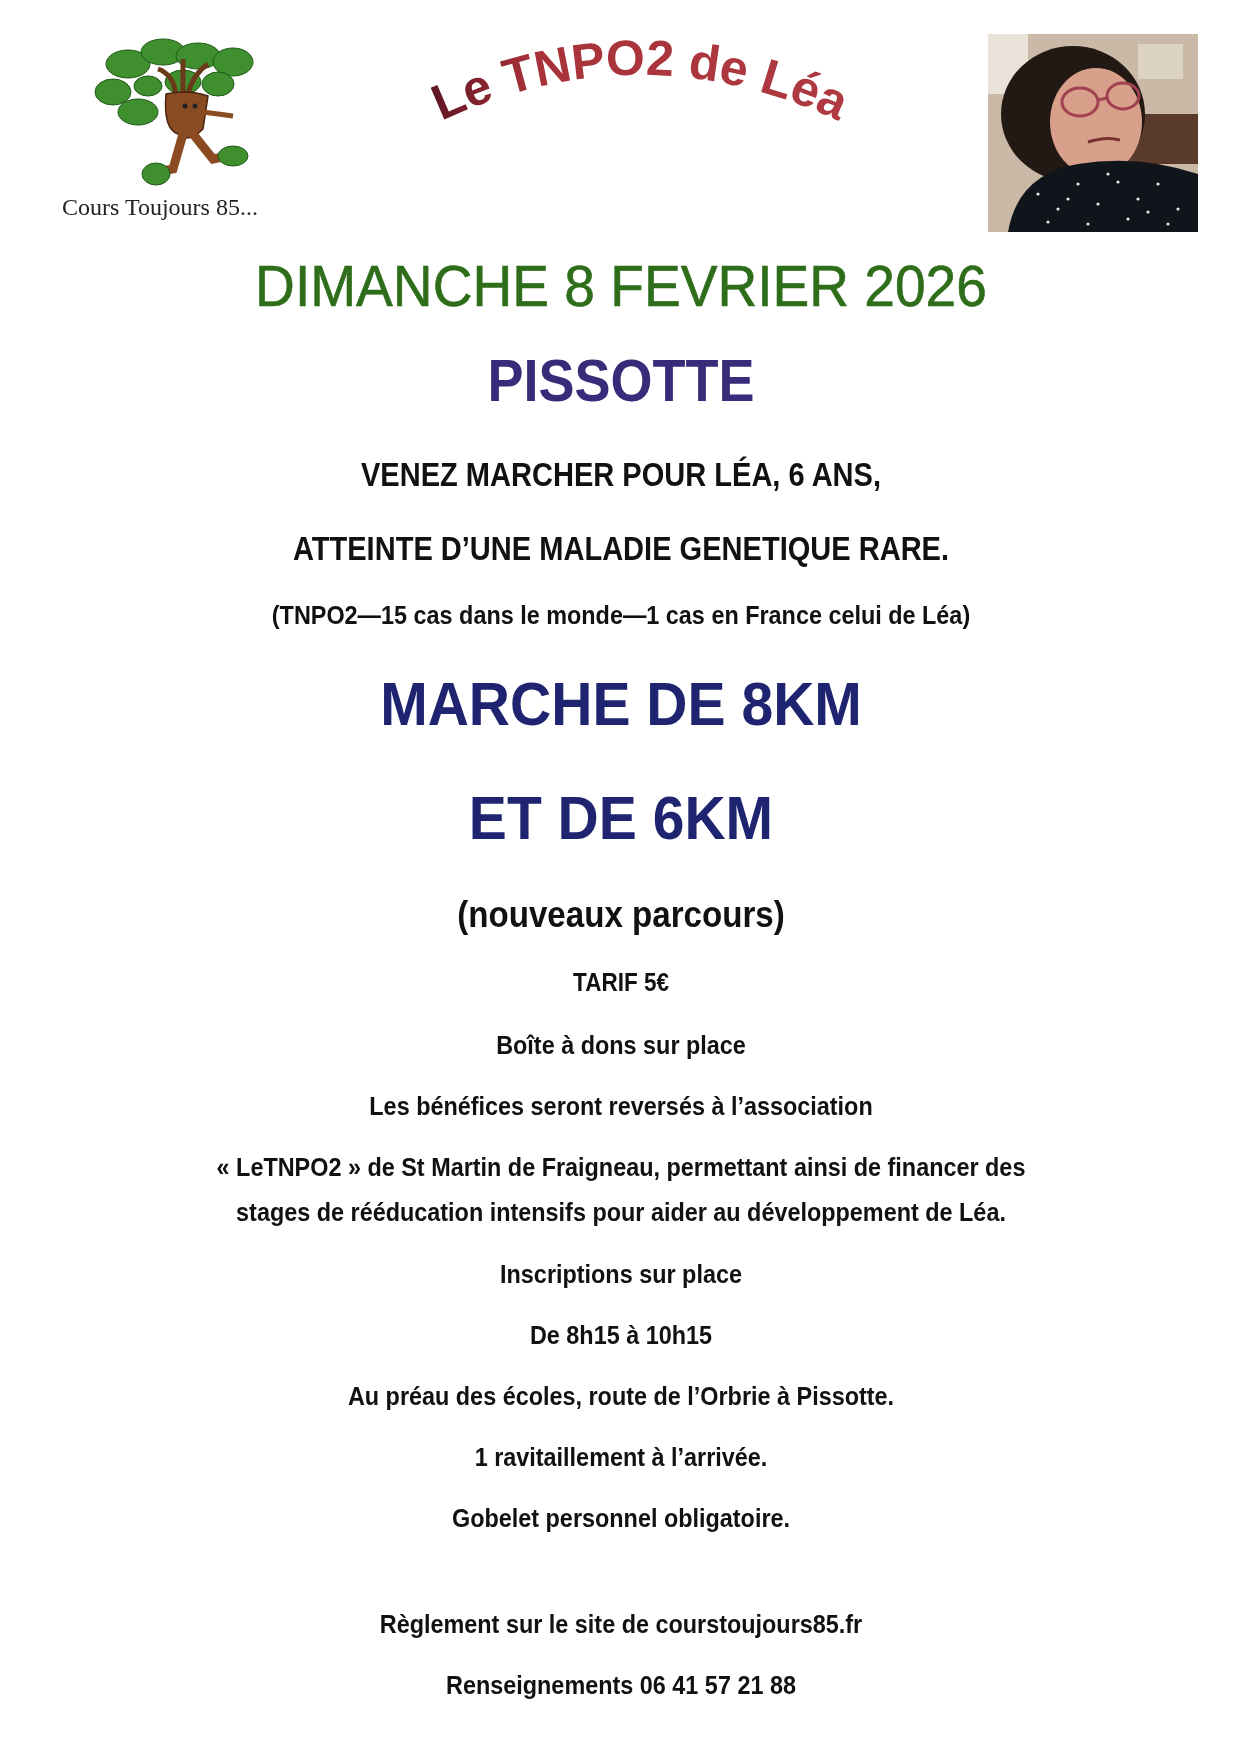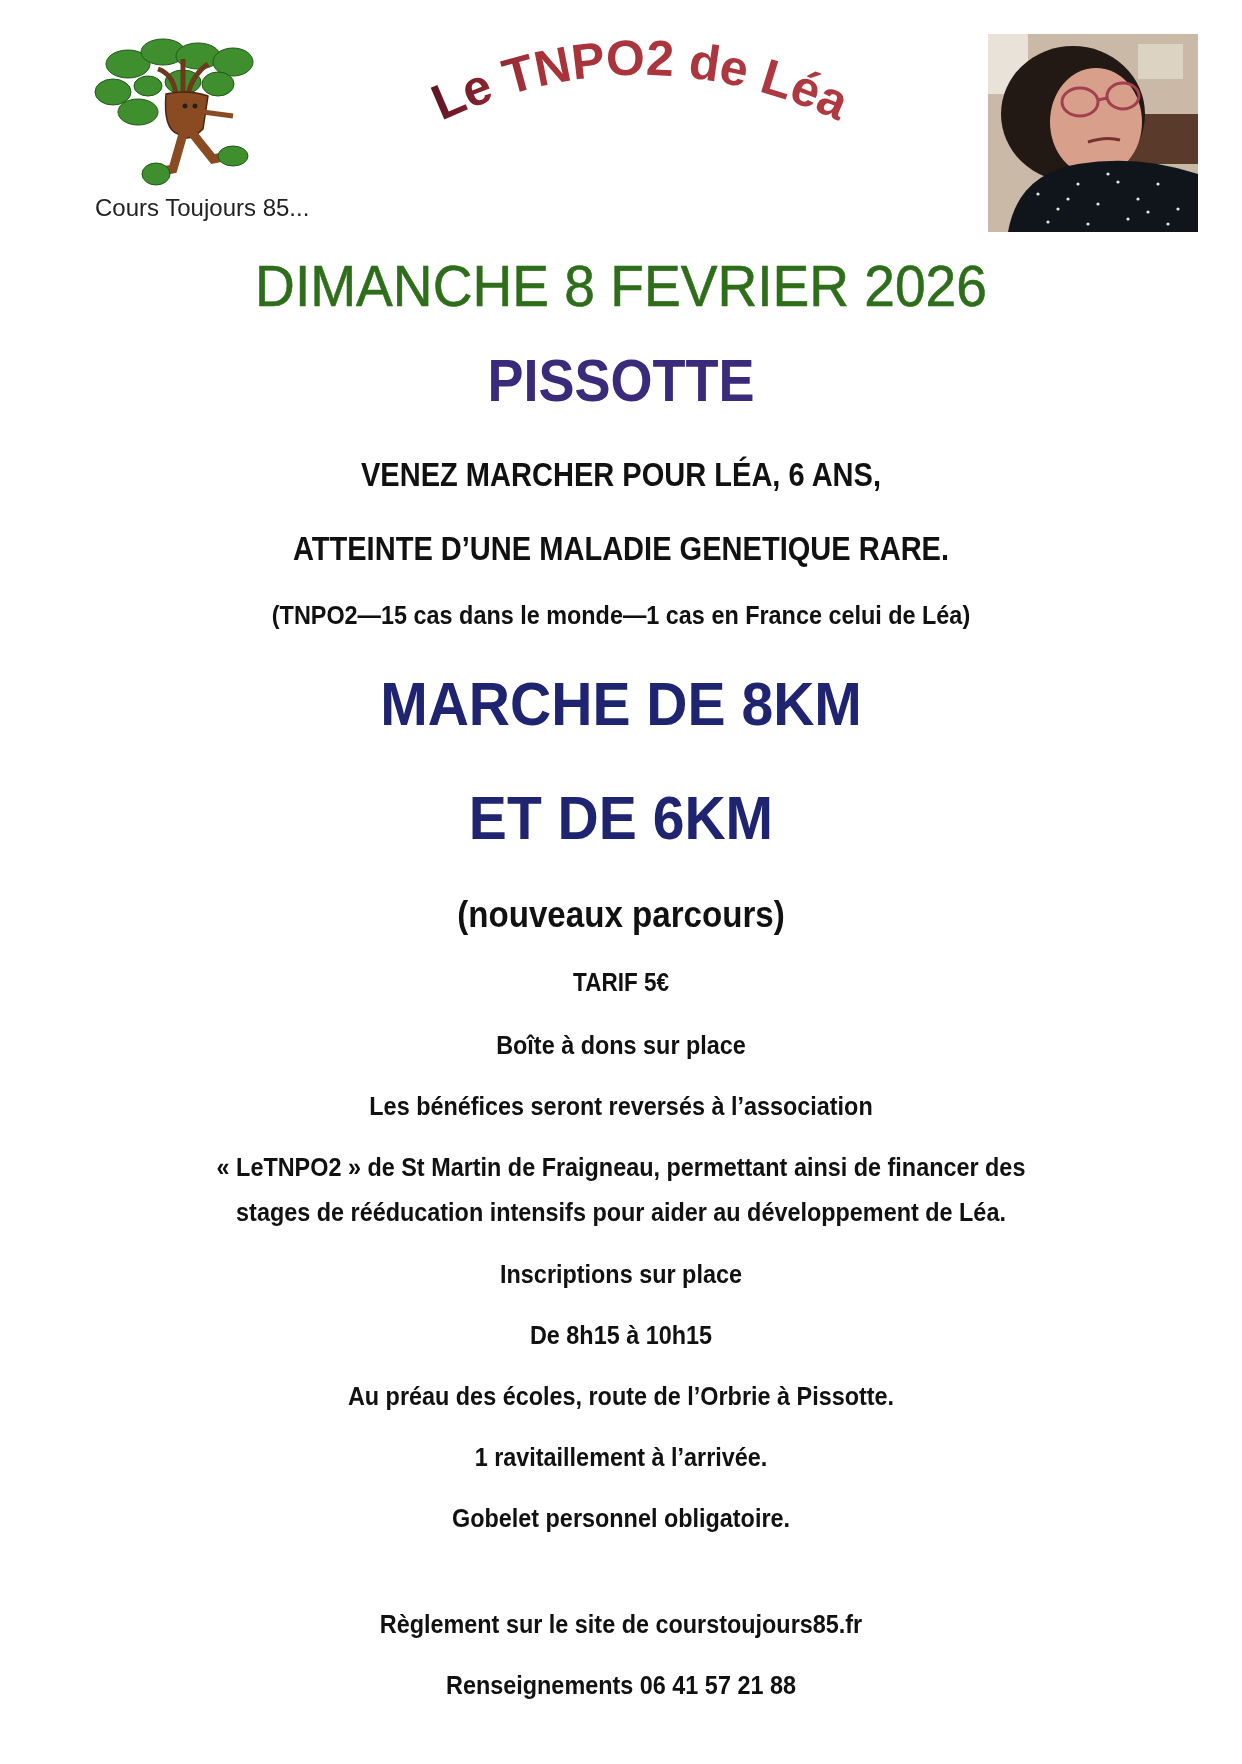--- a/index.html
+++ b/index.html
@@ -29,25 +29,24 @@
       left: 58px;
       top: 34px;
       width: 250px;
       height: 200px;
     }
     .logo svg { position: absolute; left: 30px; top: 0; }
     .logo-caption {
       position: absolute;
       left: 4px;
       top: 160px;
-      font-family: Liberation Sans, sans-serif;
+      font-family: Liberation Serif, serif;
       font-size: 24px;
       color: #222;
       white-space: nowrap;
-      margin-left: 33px;
     }
 
     .title-arc {
       position: absolute;
       left: 350px;
       top: 30px;
       width: 580px;
       height: 150px;
     }
 

